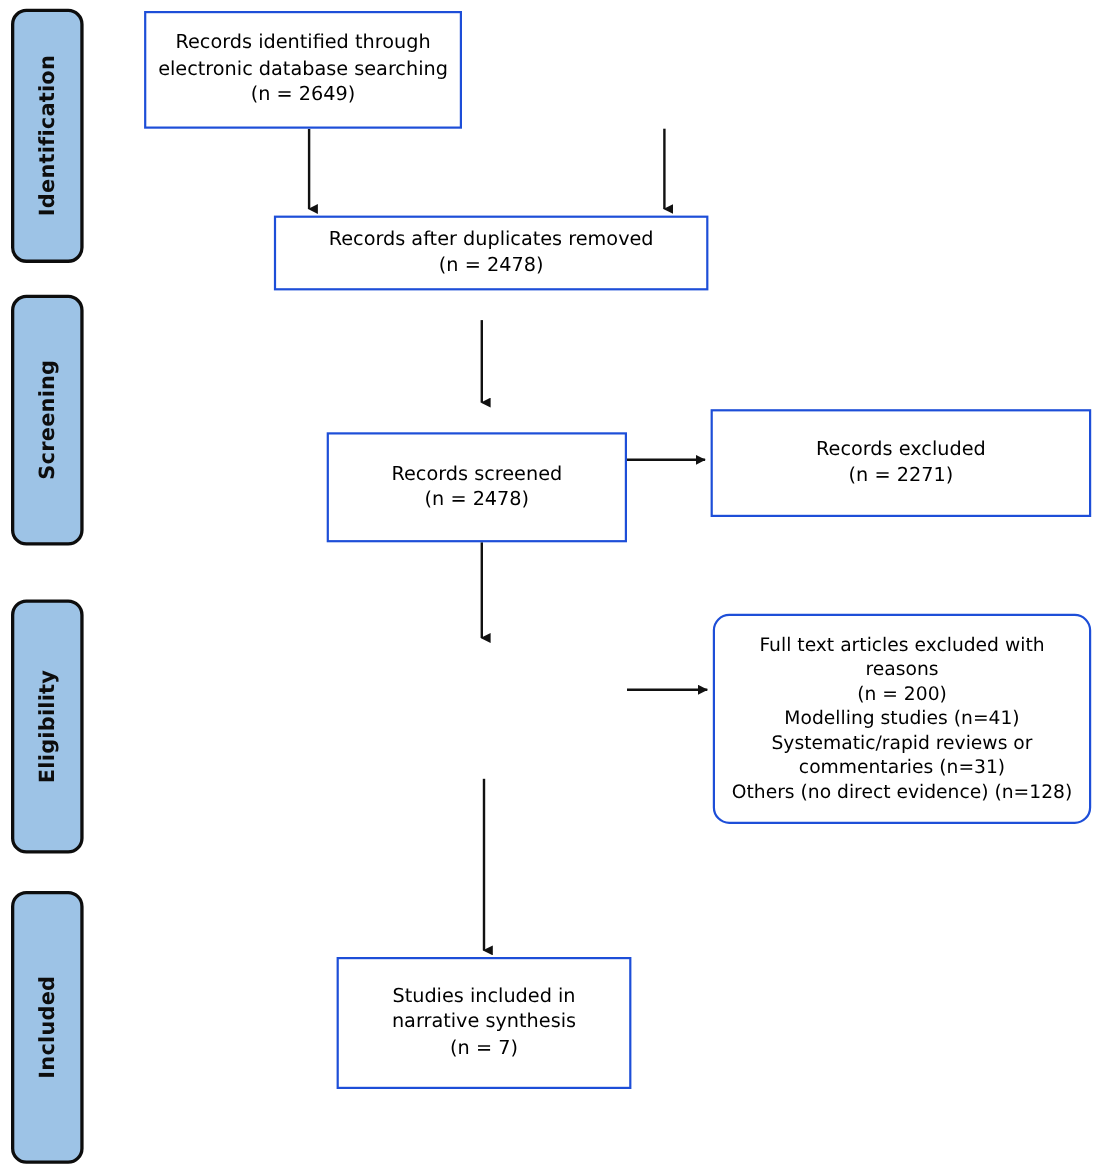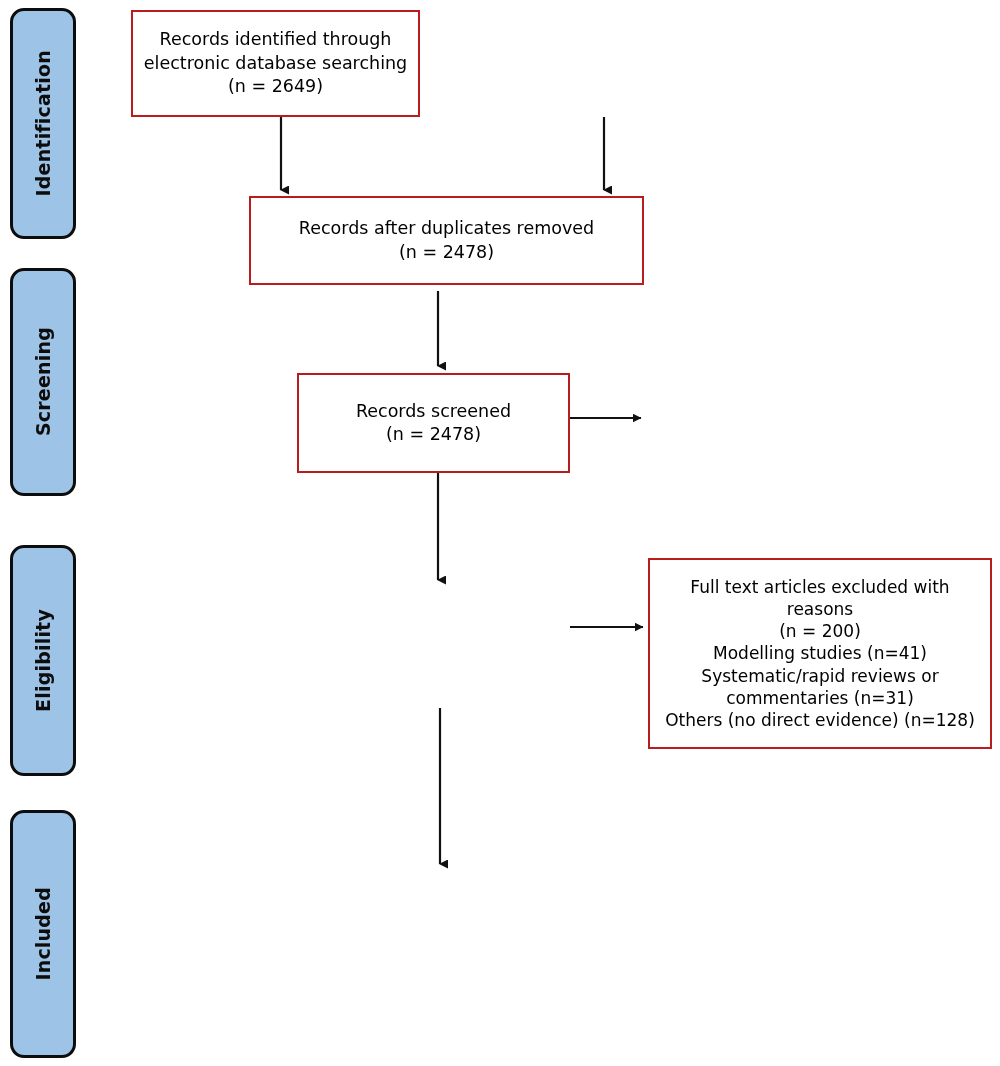--- a/index.html
+++ b/index.html
@@ -46,21 +46,21 @@
     font-size: 19px;
     letter-spacing: 0.2px;
     color: #0d0d0d;
     white-space: nowrap;
   }
 
   
   .flow-box {
     position: absolute;
     background: #ffffff;
-    border: 2px solid #b91c1c;
+    border: 2px solid #1d4ed8;
     box-sizing: border-box;
     display: flex;
     align-items: center;
     justify-content: center;
     text-align: center;
     padding: 4px 8px;
   }
   .flow-box .box-text {
     font-size: 17.5px;
     line-height: 1.34;
@@ -118,36 +118,45 @@
     <span class="stage-label">Included</span>
   </div>
 
   <div class="flow-box" style="left:131px; top:10px; width:289px; height:107px;">
     <span class="box-text">Records identified through
 electronic database searching
 (n = 2649)</span>
   </div>
 
 
-  <div class="flow-box" style="left:249px; top:196px; width:395px; height:89px;align-items:center;">
+  <div class="flow-box" style="left:249px; top:196px; width:395px; height:68px;align-items:center;">
     <span class="box-text">Records after duplicates removed
 (n = 2478)</span>
   </div>
 
-  <div class="flow-box" style="left:297px; top:373px; width:273px; height:100px;">
+  <div class="flow-box" style="left:297px; top:393px; width:273px; height:100px;">
     <span class="box-text">Records screened
 (n = 2478)</span>
   </div>
 
+  <div class="flow-box" style="left:646px; top:372px; width:346px; height:98px;">
+    <span class="box-text">Records excluded
+(n = 2271)</span>
+  </div>
 
 
-  <div class="flow-box tight" style="left:648px; top:558px; width:344px; height:191px;">
+  <div class="flow-box tight" style="left:648px; top:558px; width:344px; height:191px;border-radius:15px;">
     <span class="box-text">Full text articles excluded with
 reasons
 (n = 200)
 Modelling studies (n=41)
 Systematic/rapid reviews or
 commentaries (n=31)
 Others (no direct evidence) (n=128)</span>
   </div>
 
+  <div class="flow-box" style="left:306px; top:870px; width:268px; height:120px;">
+    <span class="box-text">Studies included in
+narrative synthesis
+(n = 7)</span>
+  </div>
 
 </div>
 
 </body></html>

